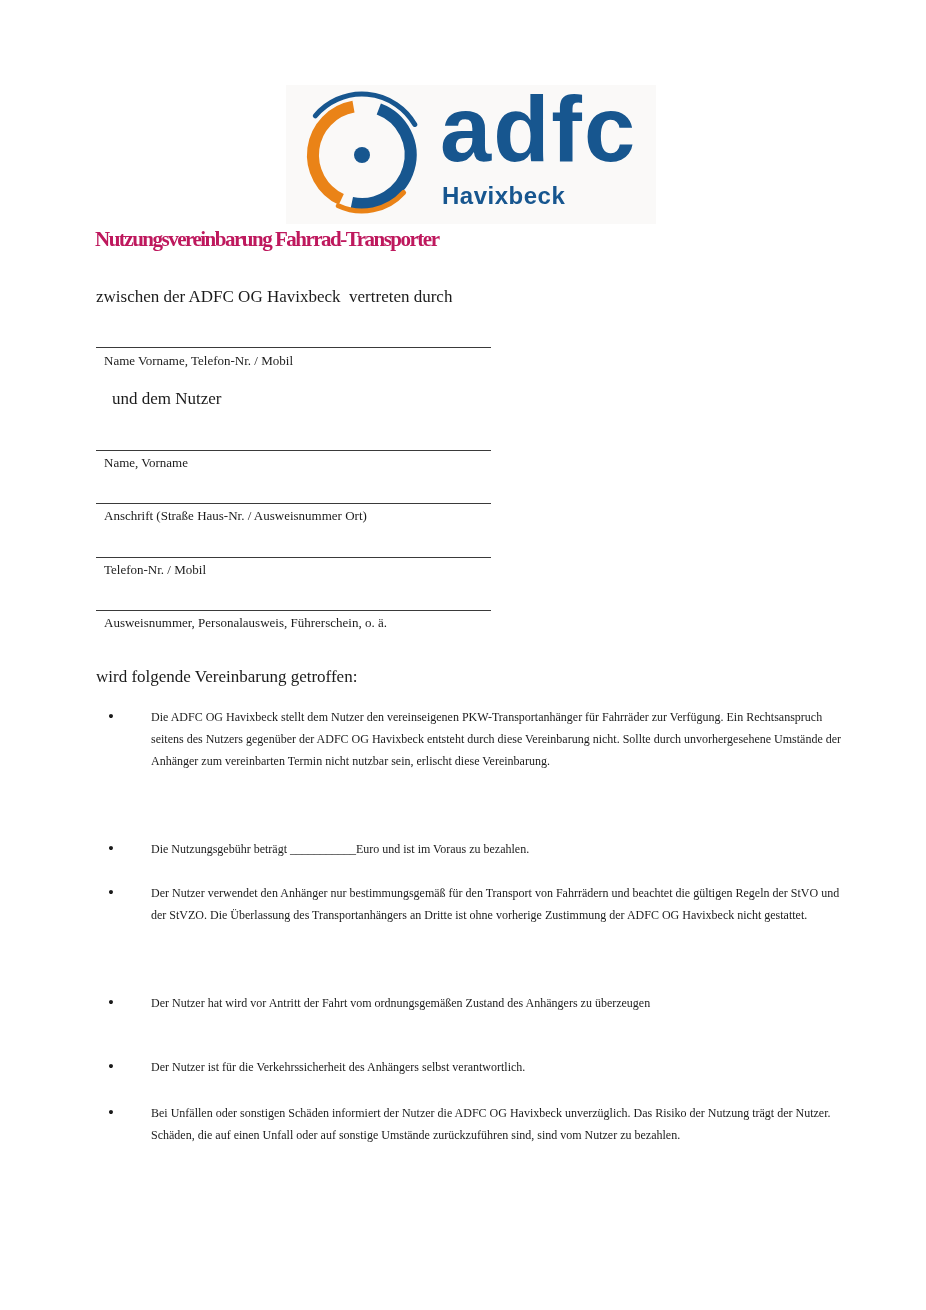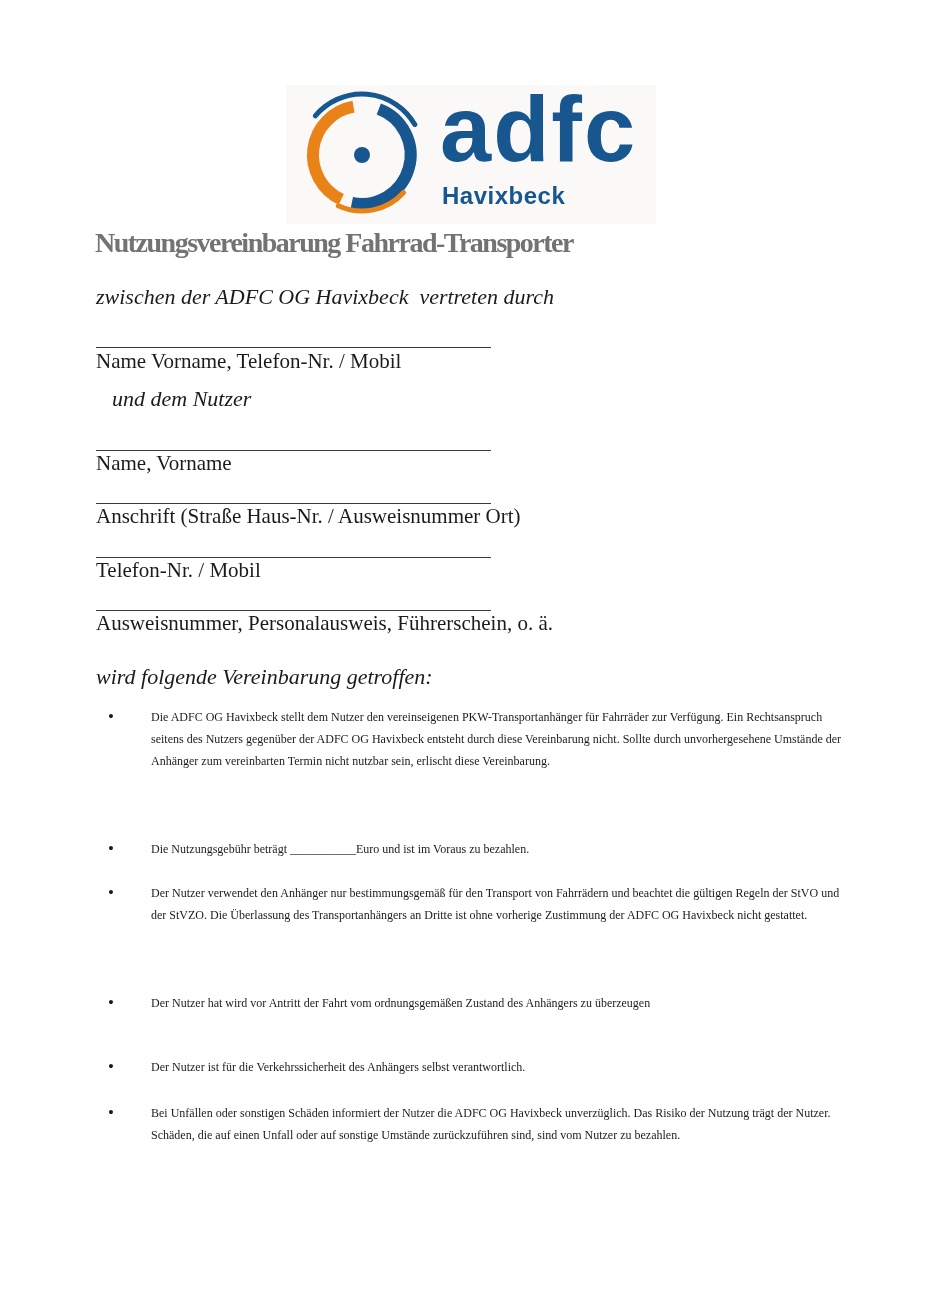--- a/index.html
+++ b/index.html
@@ -19,46 +19,45 @@
   .logo-box {
     left: 278px; top: 85px;
     width: 370px; height: 139px;
     background: #faf9f8;
   }
   .logo-box svg { display: block; }
 
   
   .doc-title {
     left: 87px; top: 227px;
-    font-size: 28px;
+    font-size: 21px;
     font-weight: bold;
     letter-spacing: -1.5px;
-    color: #737373;
+    color: #be185d;
     white-space: pre;
   }
   .body-text {
-    font-size: 22px;
+    font-size: 17px;
     line-height: 22px;
     white-space: pre-wrap;
-    font-style: italic;
   }
   .intro { left: 88px; top: 286px; width: 640px; }
   .connector { left: 104px; top: 388px; }
   .lead { left: 88px; top: 666px; }
 
   
   .sig-line {
     left: 88px;
     width: 395px;
     height: 0;
     border-top: 1.5px solid #3a3a3a;
   }
   .sig-label {
-    left: 88px;
-    font-size: 21px;
+    left: 96px;
+    font-size: 13px;
     line-height: 18px;
     white-space: pre-wrap;
   }
 
   
   .bullet {
     left: 100px;
     width: 740px;
     display: flex;
     align-items: flex-start;

